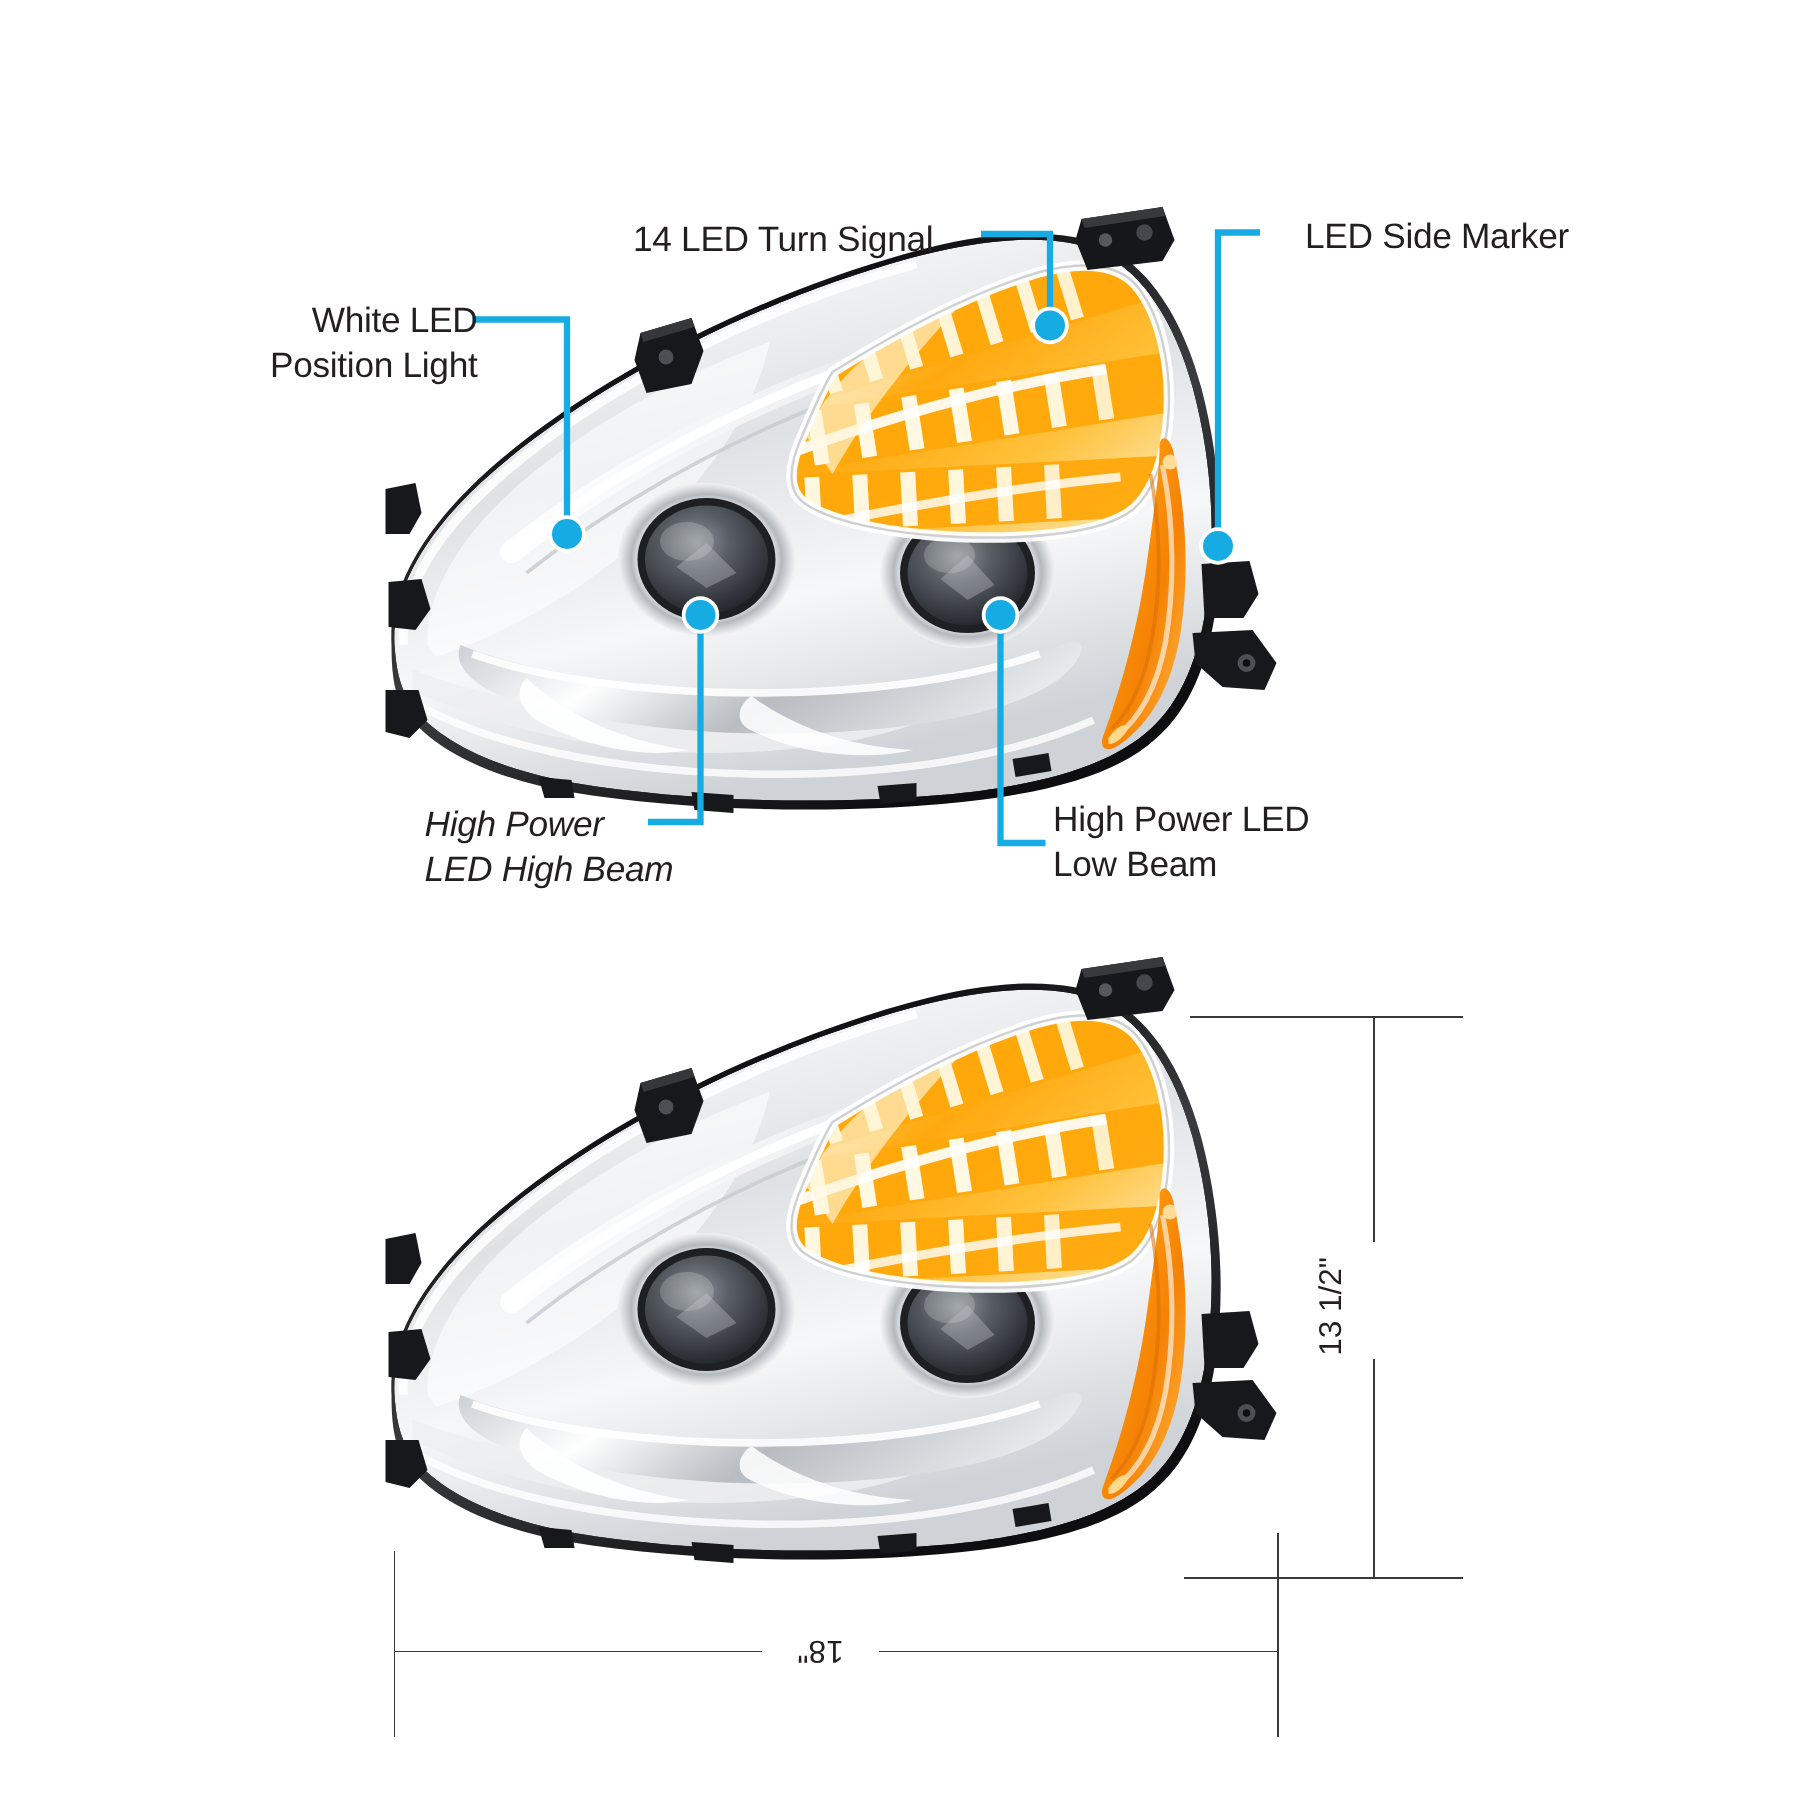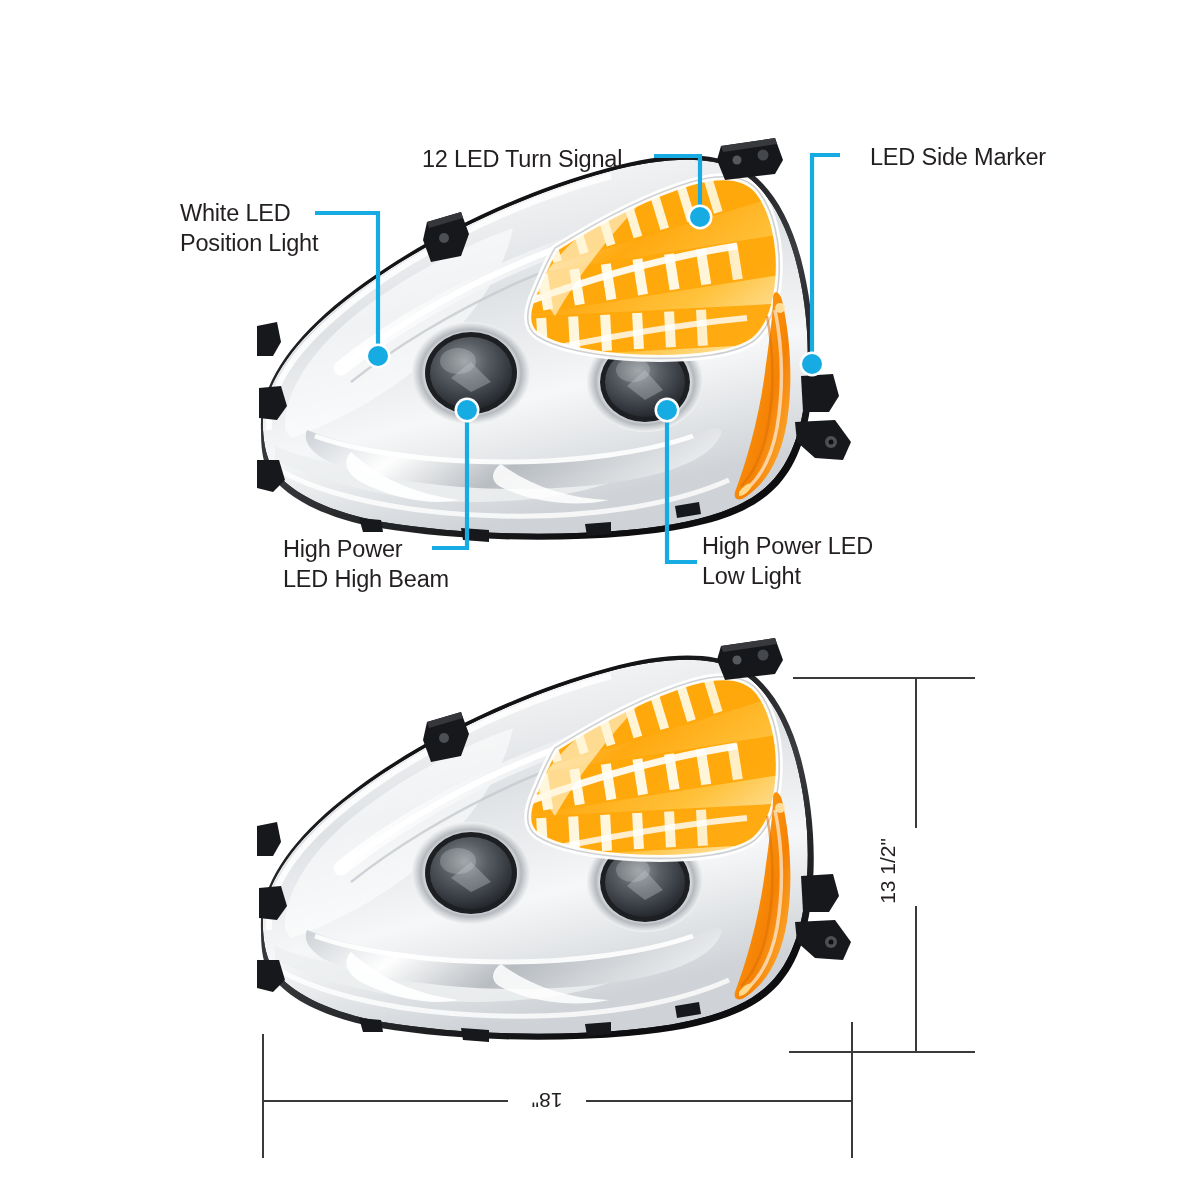--- a/index.html
+++ b/index.html
@@ -557,30 +557,30 @@
       <line x1="916" y1="906" x2="916" y2="1052"></line>
 
       <line x1="263" y1="1034" x2="263" y2="1158"></line>
       <line x1="852" y1="1022" x2="852" y2="1158"></line>
 
       <line x1="263" y1="1101" x2="508" y2="1101"></line>
       <line x1="586" y1="1101" x2="852" y2="1101"></line>
     </g>
   </svg>
 
-  <div class="callout-label" style="left:180px;top:198px;">White LED
+  <div class="callout-label" style="left:180px;top:198px;text-align:right;">White LED
 Position Light</div>
 
-  <div class="callout-label" style="left:422px;top:144px;">12 LED Turn Signal</div>
+  <div class="callout-label" style="left:422px;top:144px;">14 LED Turn Signal</div>
 
   <div class="callout-label" style="left:848px;top:142px;margin-left:22px;">LED Side Marker</div>
 
-  <div class="callout-label" style="left:283px;top:534px;">High Power
+  <div class="callout-label" style="left:283px;top:534px;font-style:italic;">High Power
 LED High Beam</div>
 
   <div class="callout-label" style="left:702px;top:531px;">High Power LED
-Low Light</div>
+Low Beam</div>
 
   <div class="dim-text dim-v" style="left:876px;top:838px;">13 1/2"</div>
 
   <div class="dim-text dim-h" style="left:512px;top:1088px;width:70px;text-align:center;">18"</div>
 
 </div>
 
 </body></html>

